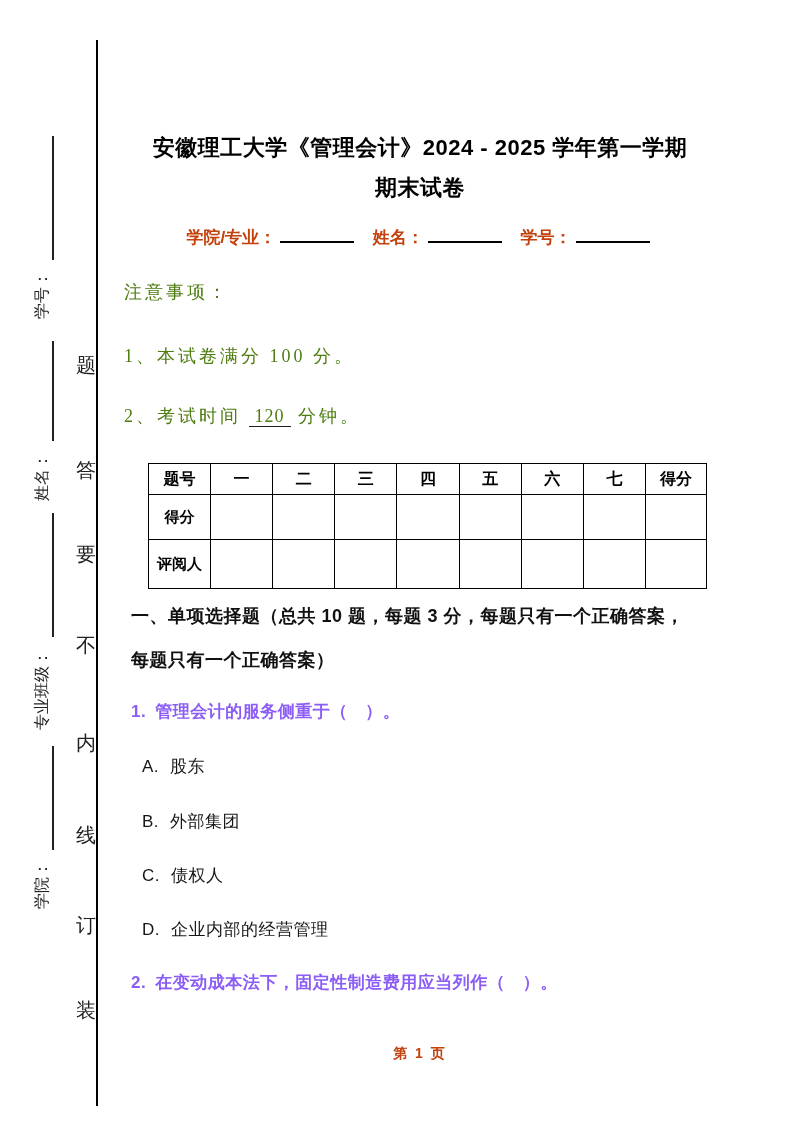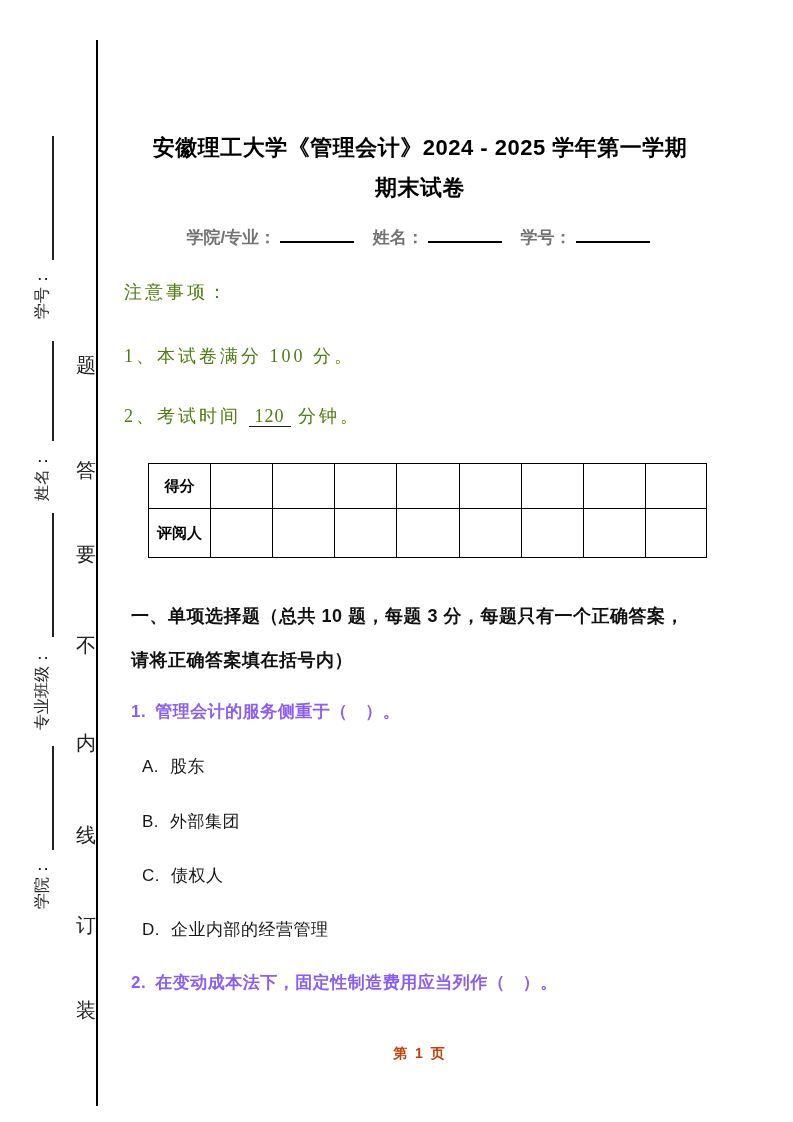--- a/index.html
+++ b/index.html
@@ -52,21 +52,21 @@
   
   .title-block {
     position:absolute; left:100px; top:128px; width:640px;
     text-align:center; font-weight:bold; font-size:22px;
     line-height:40px; color:#000; letter-spacing:0.5px;
     white-space:nowrap;
   }
 
   .info-line {
     position:absolute; left:100px; top:226px; width:640px;
-    text-align:center; font-weight:bold; font-size:17px; color:#737373;
+    text-align:center; font-weight:bold; font-size:17px; color:#c2410c;
     white-space:nowrap;
   }
   .info-line .lbl { margin-left:10px; }
   .info-line .lbl:first-child { margin-left:0; }
   .fill-blank {
     display:inline-block; width:74px; height:15px;
     border-bottom:2px solid #000; margin:0 4px; vertical-align:baseline;
   }
 
   
@@ -189,20 +189,31 @@
         <col>
         <col>
         <col>
         <col>
         <col>
         <col>
         <col>
         <col class="c-last">
     </colgroup>
     <tbody>
+        <tr class="hdr">
+      <th>题号</th>
+      <th>一</th>
+      <th>二</th>
+      <th>三</th>
+      <th>四</th>
+      <th>五</th>
+      <th>六</th>
+      <th>七</th>
+      <th>得分</th>
+    </tr>
     <tr class="r1">
       <th class="rowlab">得分</th>
       <td></td>
       <td></td>
       <td></td>
       <td></td>
       <td></td>
       <td></td>
       <td></td>
       <td></td>
@@ -215,21 +226,21 @@
       <td></td>
       <td></td>
       <td></td>
       <td></td>
       <td></td>
     </tr>
   </tbody>
     </table>
 
   <div class="sec-line s0">一、单项选择题（总共 10 题，每题 3 分，每题只有一个正确答案，</div>
-  <div class="sec-line s1">请将正确答案填在括号内）</div>
+  <div class="sec-line s1">每题只有一个正确答案）</div>
 
   <div class="question q1">
     <span class="q-num">1.</span><span>管理会计的服务侧重于（　）。</span>
   </div>
   <div class="option oA">
     <span class="opt-label">A.</span><span>股东</span>
   </div>
   <div class="option oB">
     <span class="opt-label">B.</span><span>外部集团</span>
   </div>

